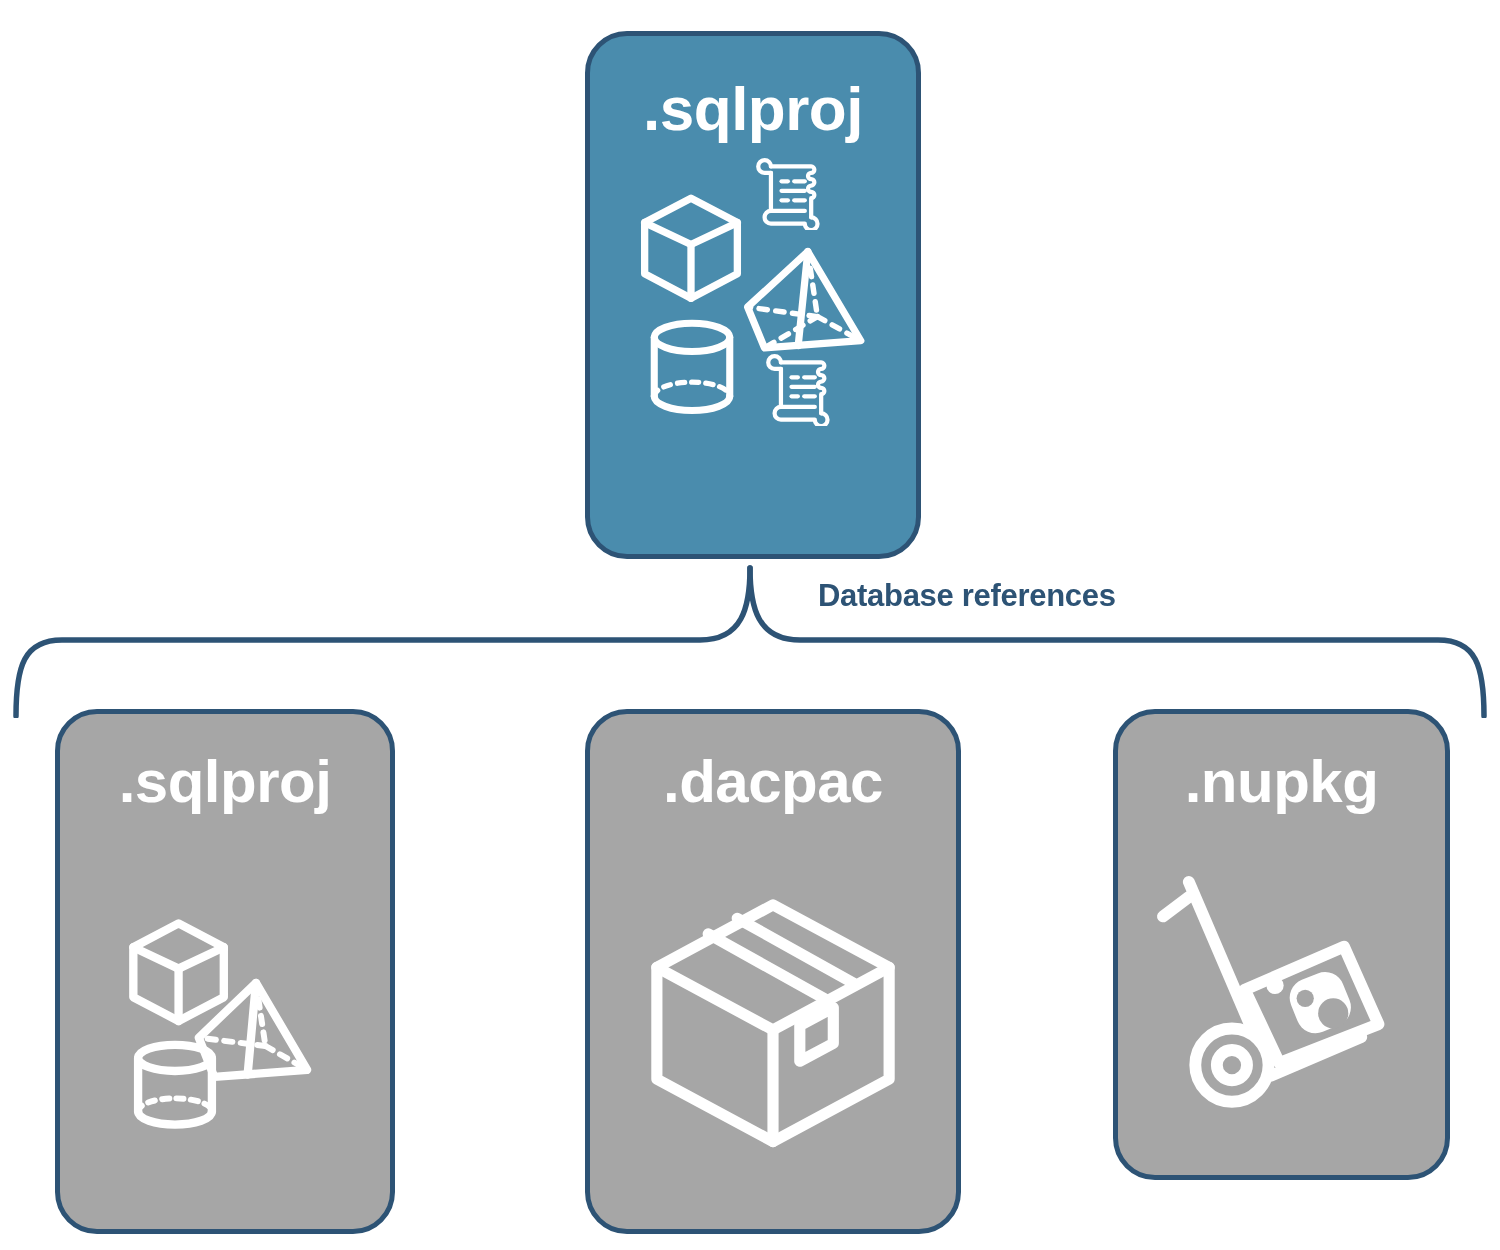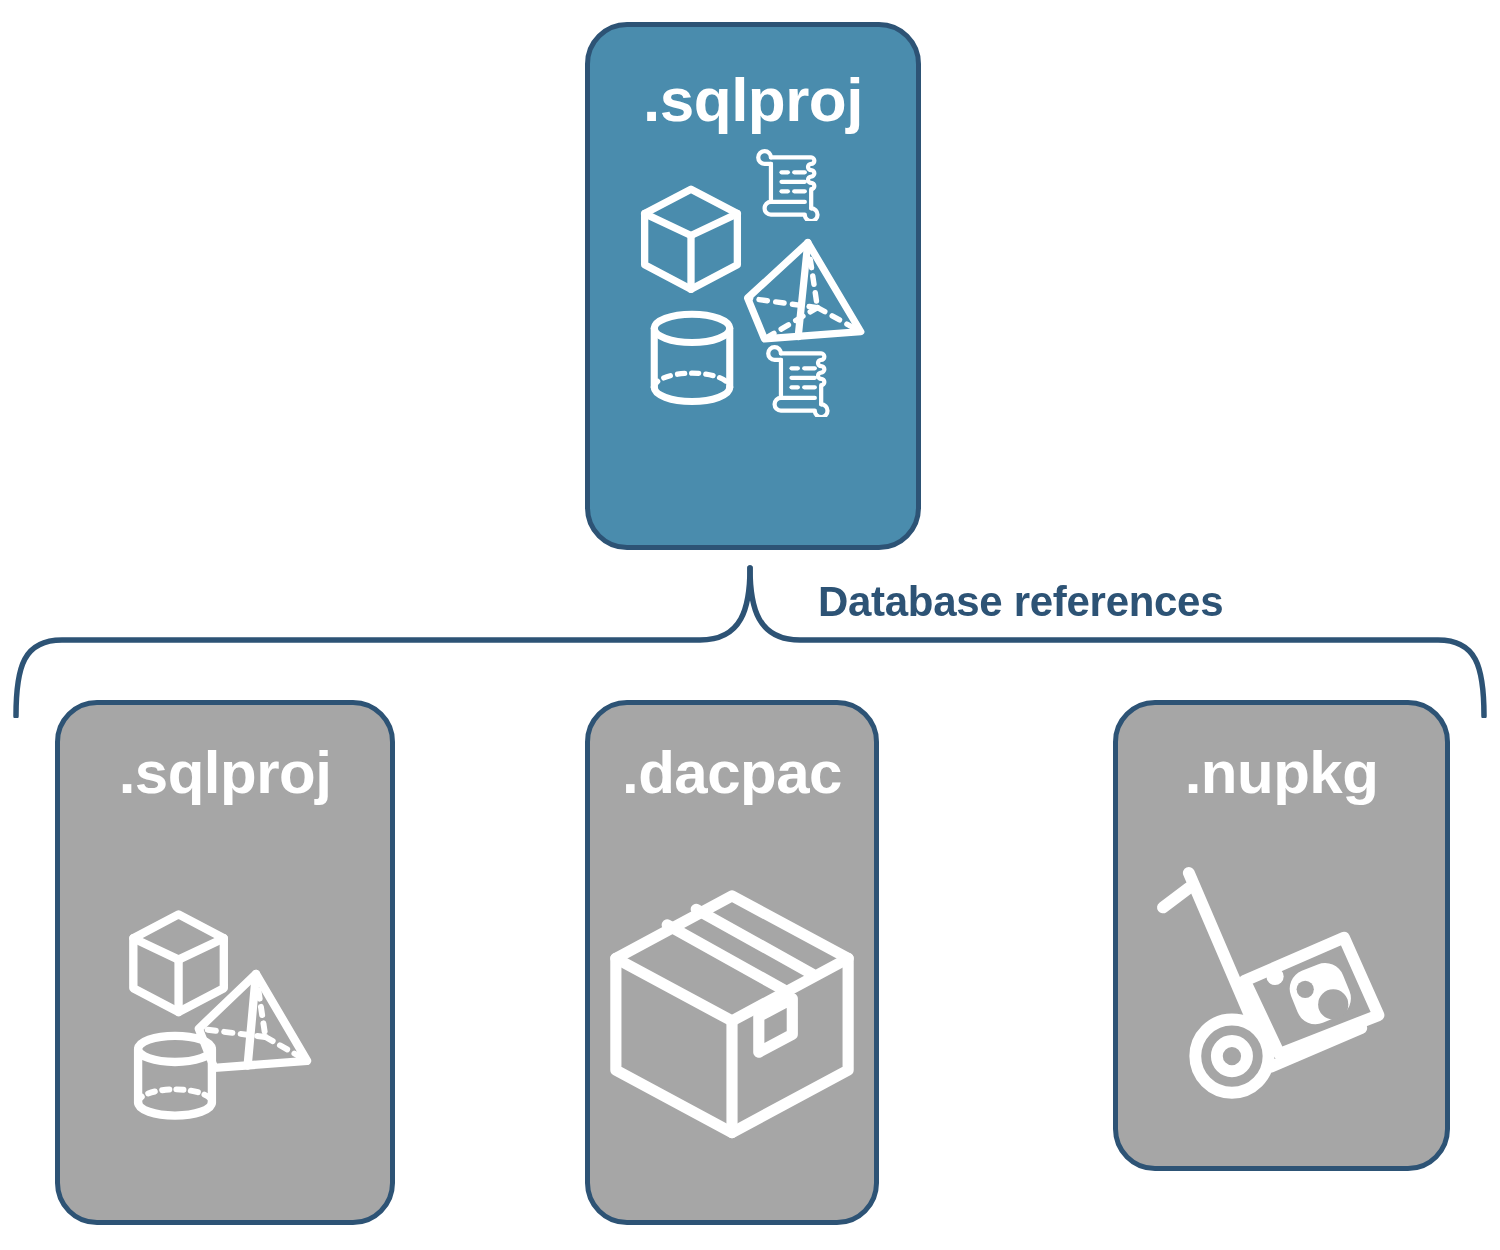--- a/index.html
+++ b/index.html
@@ -23,20 +23,21 @@
   }
 
   .card {
     position: absolute;
     box-sizing: border-box;
     border-radius: 42px;
     border: 5px solid #2d5375;
     display: flex;
     flex-direction: column;
     align-items: center;
+    margin-top: 9px;
   }
 
   .card-primary {
     background: #4a8cad;
   }
 
   .card-secondary {
     background: #a6a6a6;
   }
 
@@ -71,21 +72,21 @@
   
   #card-sqlproj-bottom {
     left: 55px;
     top: 700px;
     width: 340px;
     height: 525px;
   }
   #card-dacpac {
     left: 585px;
     top: 700px;
-    width: 294px;
+    width: 376px;
     height: 525px;
   }
   #card-nupkg {
     left: 1113px;
     top: 700px;
     width: 337px;
     height: 471px;
   }
   .card-secondary .card-title {
     font-size: 60px;
@@ -108,21 +109,21 @@
     top: 548px;
     width: 1500px;
     height: 170px;
     pointer-events: none;
   }
 
   #database-references-label {
     position: absolute;
     left: 818px;
     top: 578px;
-    font-size: 42px;
+    font-size: 31px;
     font-weight: bold;
     color: #2d5375;
     white-space: nowrap;
     letter-spacing: -0.3px;
     user-select: none;
   }
 
   .abs {
     position: absolute;
   }

